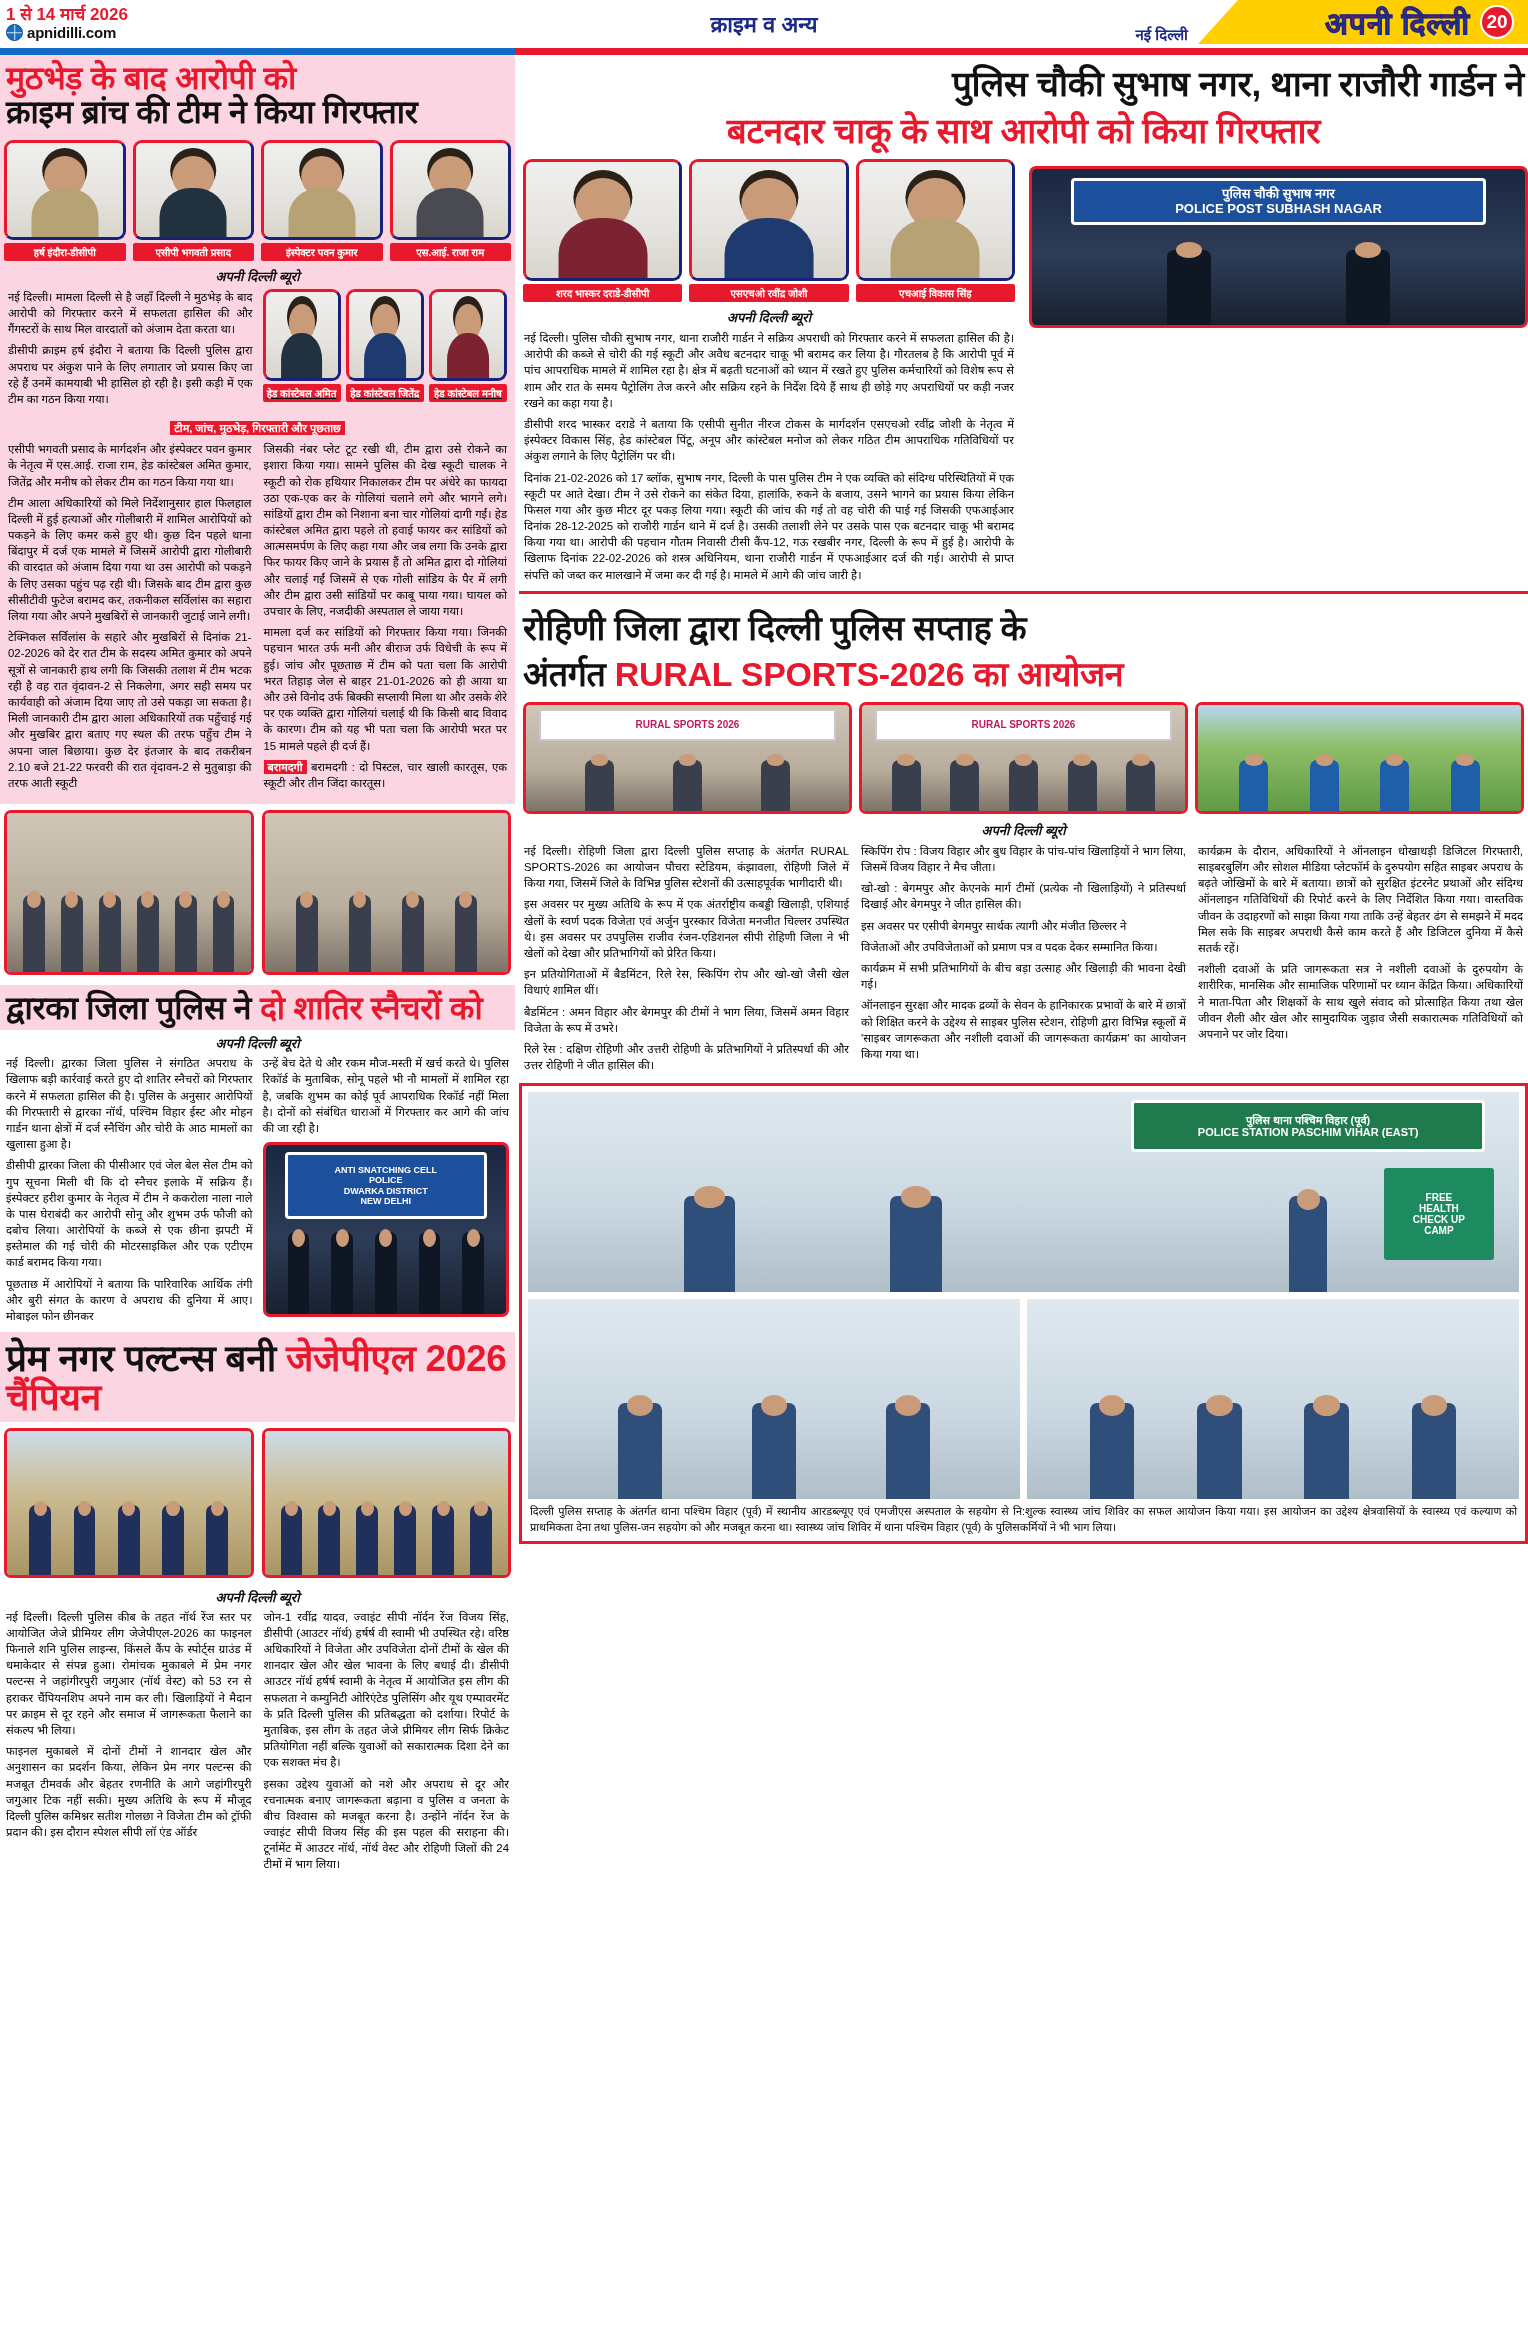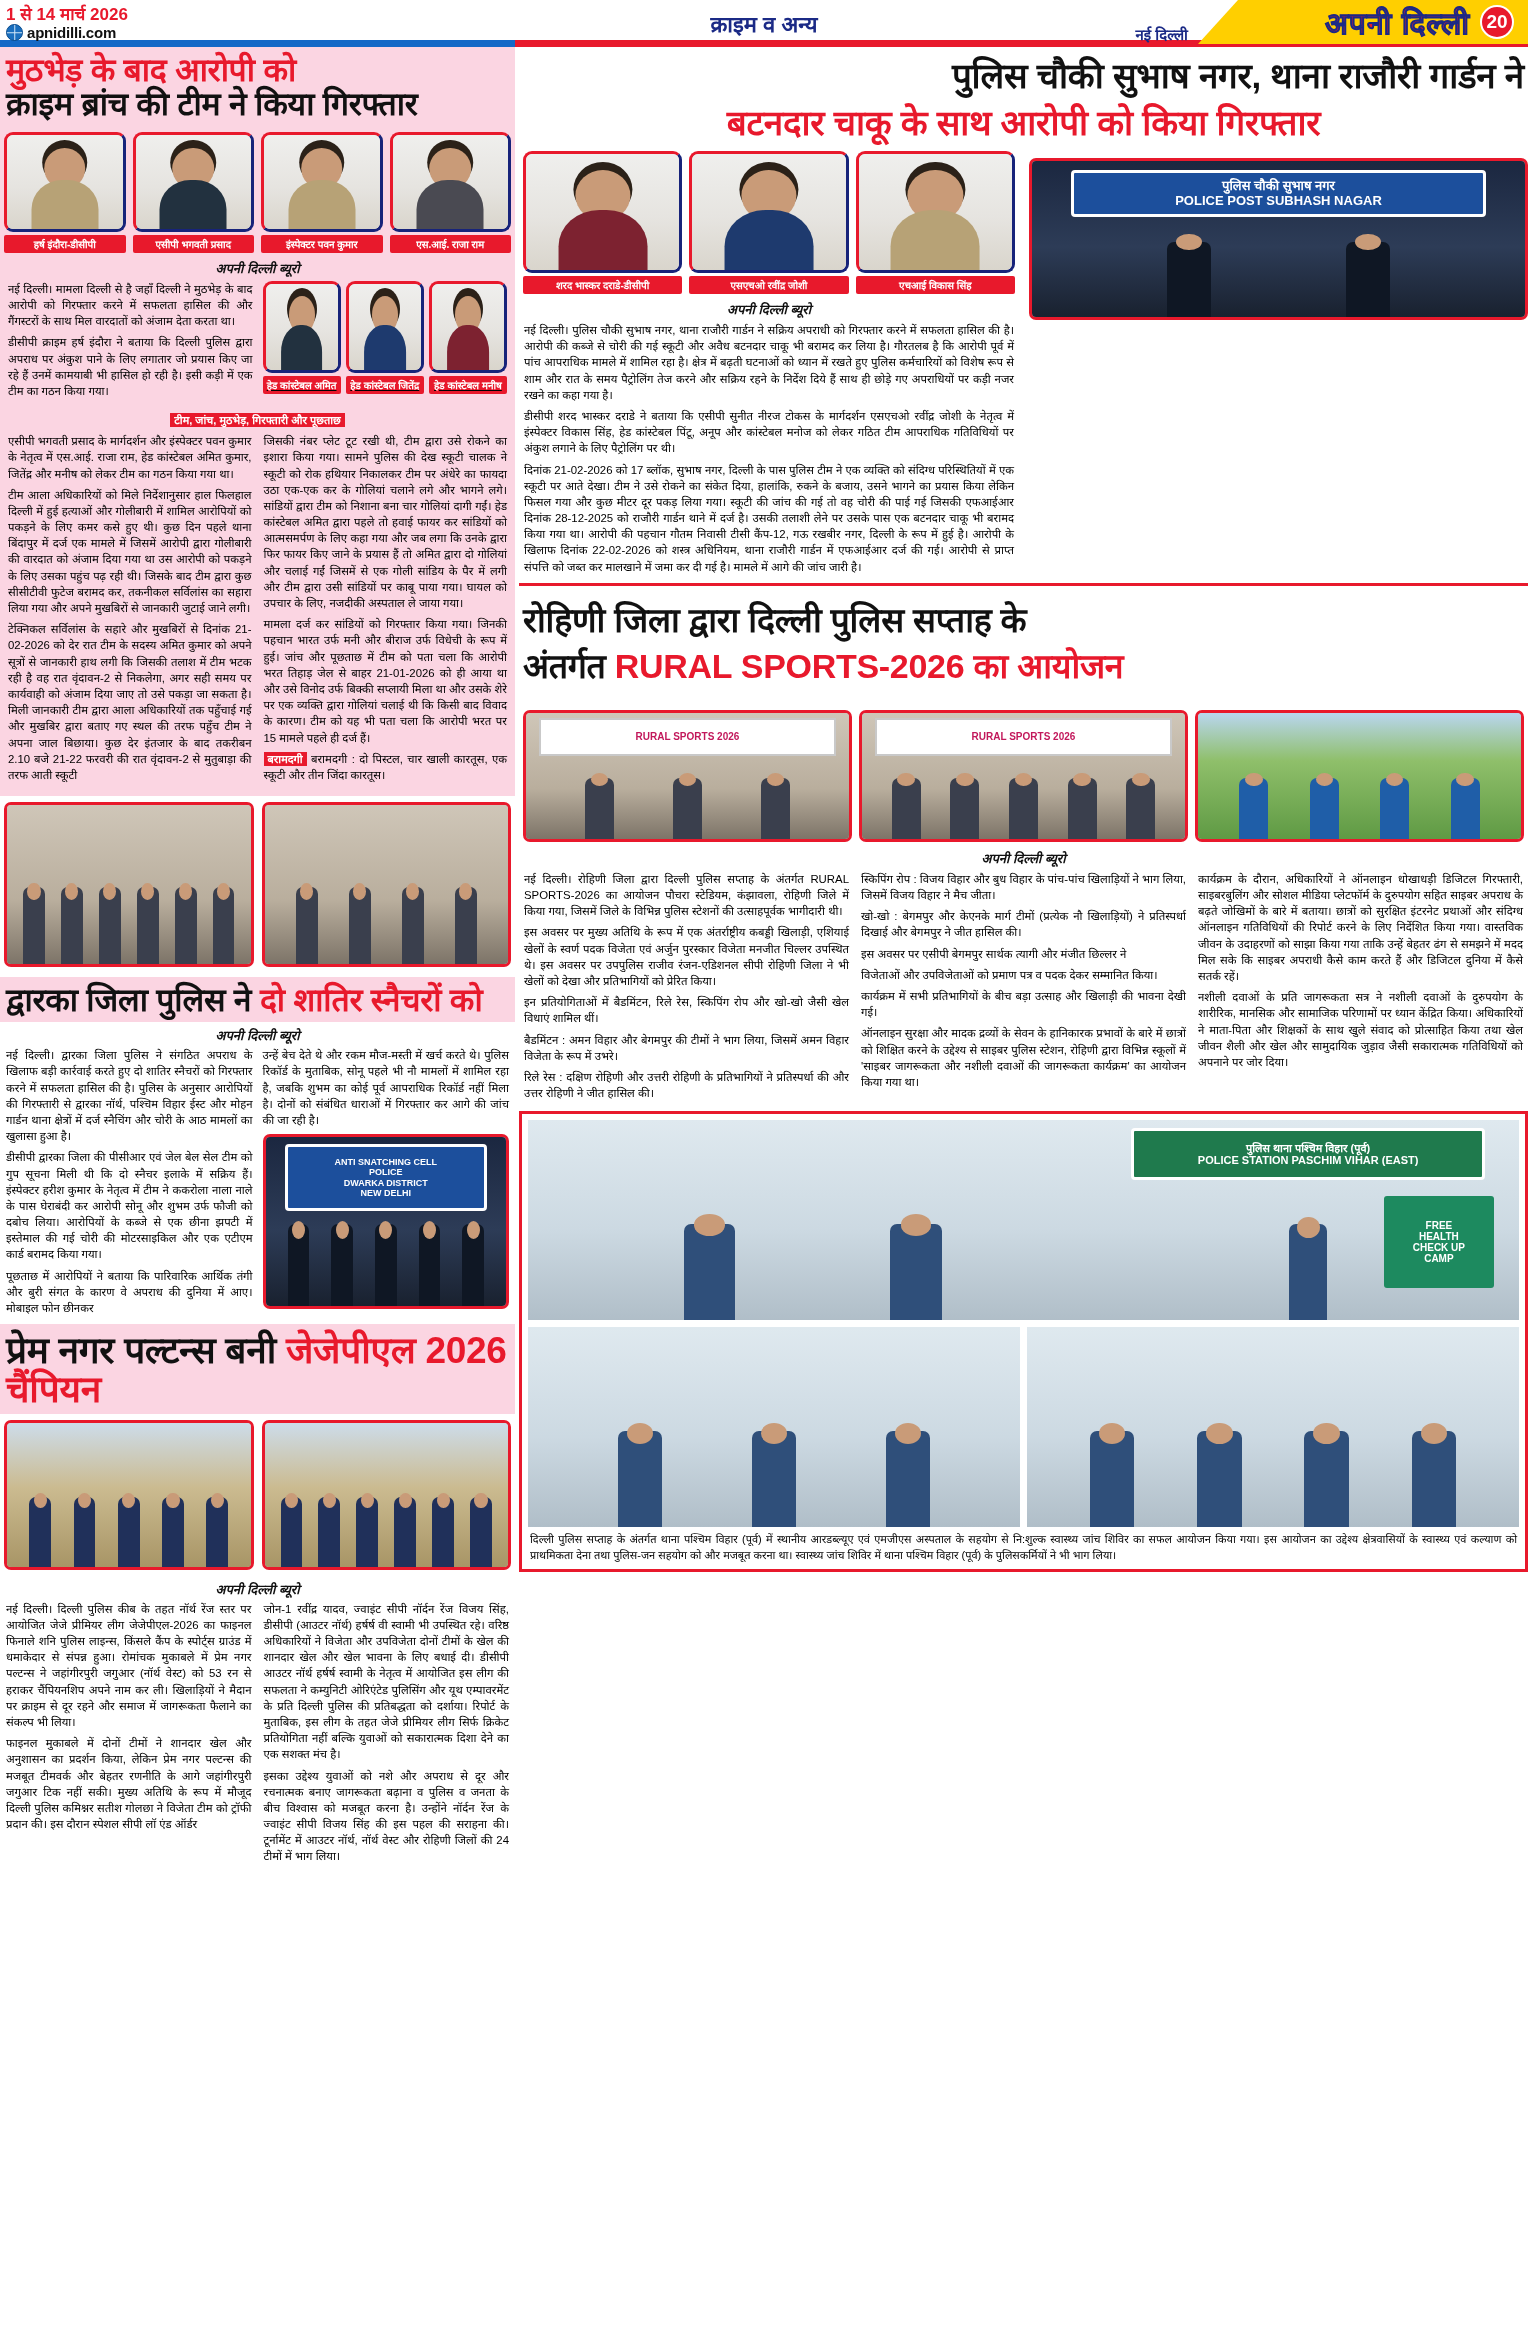--- a/index.html
+++ b/index.html
@@ -4,21 +4,21 @@
 <style>
   * { box-sizing: border-box; margin:0; padding:0; }
   body {
     width:1528px; height:2333px;
     background:#ffffff;
     font-family:"Liberation Sans", sans-serif;
     position:relative;
     overflow:hidden;
   }
   
-  .masthead { position:relative; height:40px; width:1528px; }
+  .masthead { position:relative; height:48px; width:1528px; }
   .mast-date {
     position:absolute; left:6px; top:2px;
     color:#e8192c; font-weight:bold; font-size:17px;
     font-family:"Liberation Sans", sans-serif;
   }
   .mast-web {
     position:absolute; left:6px; top:24px;
     display:flex; align-items:center; gap:4px;
   }
   .globe {
@@ -100,21 +100,21 @@
     padding:6px 0 4px 0; background:#fbd5e2;font-style:italic;
   }
   .byline.plain { background:transparent; }
   .body-cols { column-count:2; column-gap:12px; font-size:11.4px; line-height:1.42; text-align:justify; color:#000; }
   .body-cols.c3 { column-count:3; }
   .body-cols p { margin-bottom:5px; }
   .redtag { background:#e8192c; color:#fff; font-weight:bold; padding:1px 4px; font-size:11px;}
   .photo-wide {
     border:3px solid #e8192c; border-radius:7px; overflow:hidden; height:170px; background:#ccc;
   }
-  .photo-wide.h140 { height:132px;margin-top:16px; }
+  .photo-wide.h140 { height:112px; }
   .photo-wide.h200 { height:200px; }
   .photo-wide.h230 { height:162px; }
   .cap-foot {
     font-size:11px; line-height:1.4; text-align:justify; padding:5px 2px 0 2px; color:#000;
   }
   .sec-divider { height:3px; background:#e8192c; margin:8px 0; }
 
   
   .ph { width:100%; height:100%; position:relative; }
   .ph-portrait { background:linear-gradient(180deg,#efefed 0%,#e6e4e0 55%,#d9d5cc 100%); }

